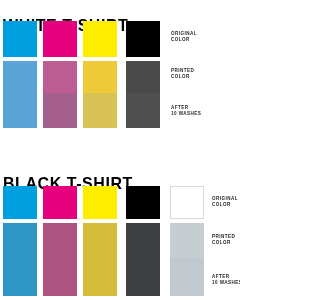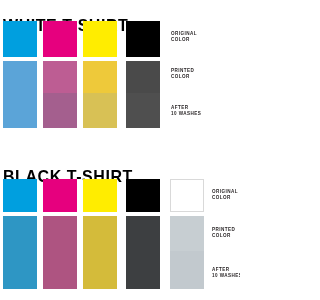--- a/index.html
+++ b/index.html
@@ -15,21 +15,21 @@
     position: relative;
   }
 
   .panel {
     position: absolute;
     left: 0;
     width: 240px;
   }
 
   #panel-white { top: 0; height: 150px; }
-  #panel-black { top: 149px; height: 140px; }
+  #panel-black { top: 156px; height: 140px; }
 
   .panel-title {
     position: absolute;
     left: 3px;
     font-size: 17px;
     font-weight: bold;
     letter-spacing: 0.6px;
     color: #000000;
     font-family: "Liberation Sans", sans-serif;
     white-space: nowrap;

